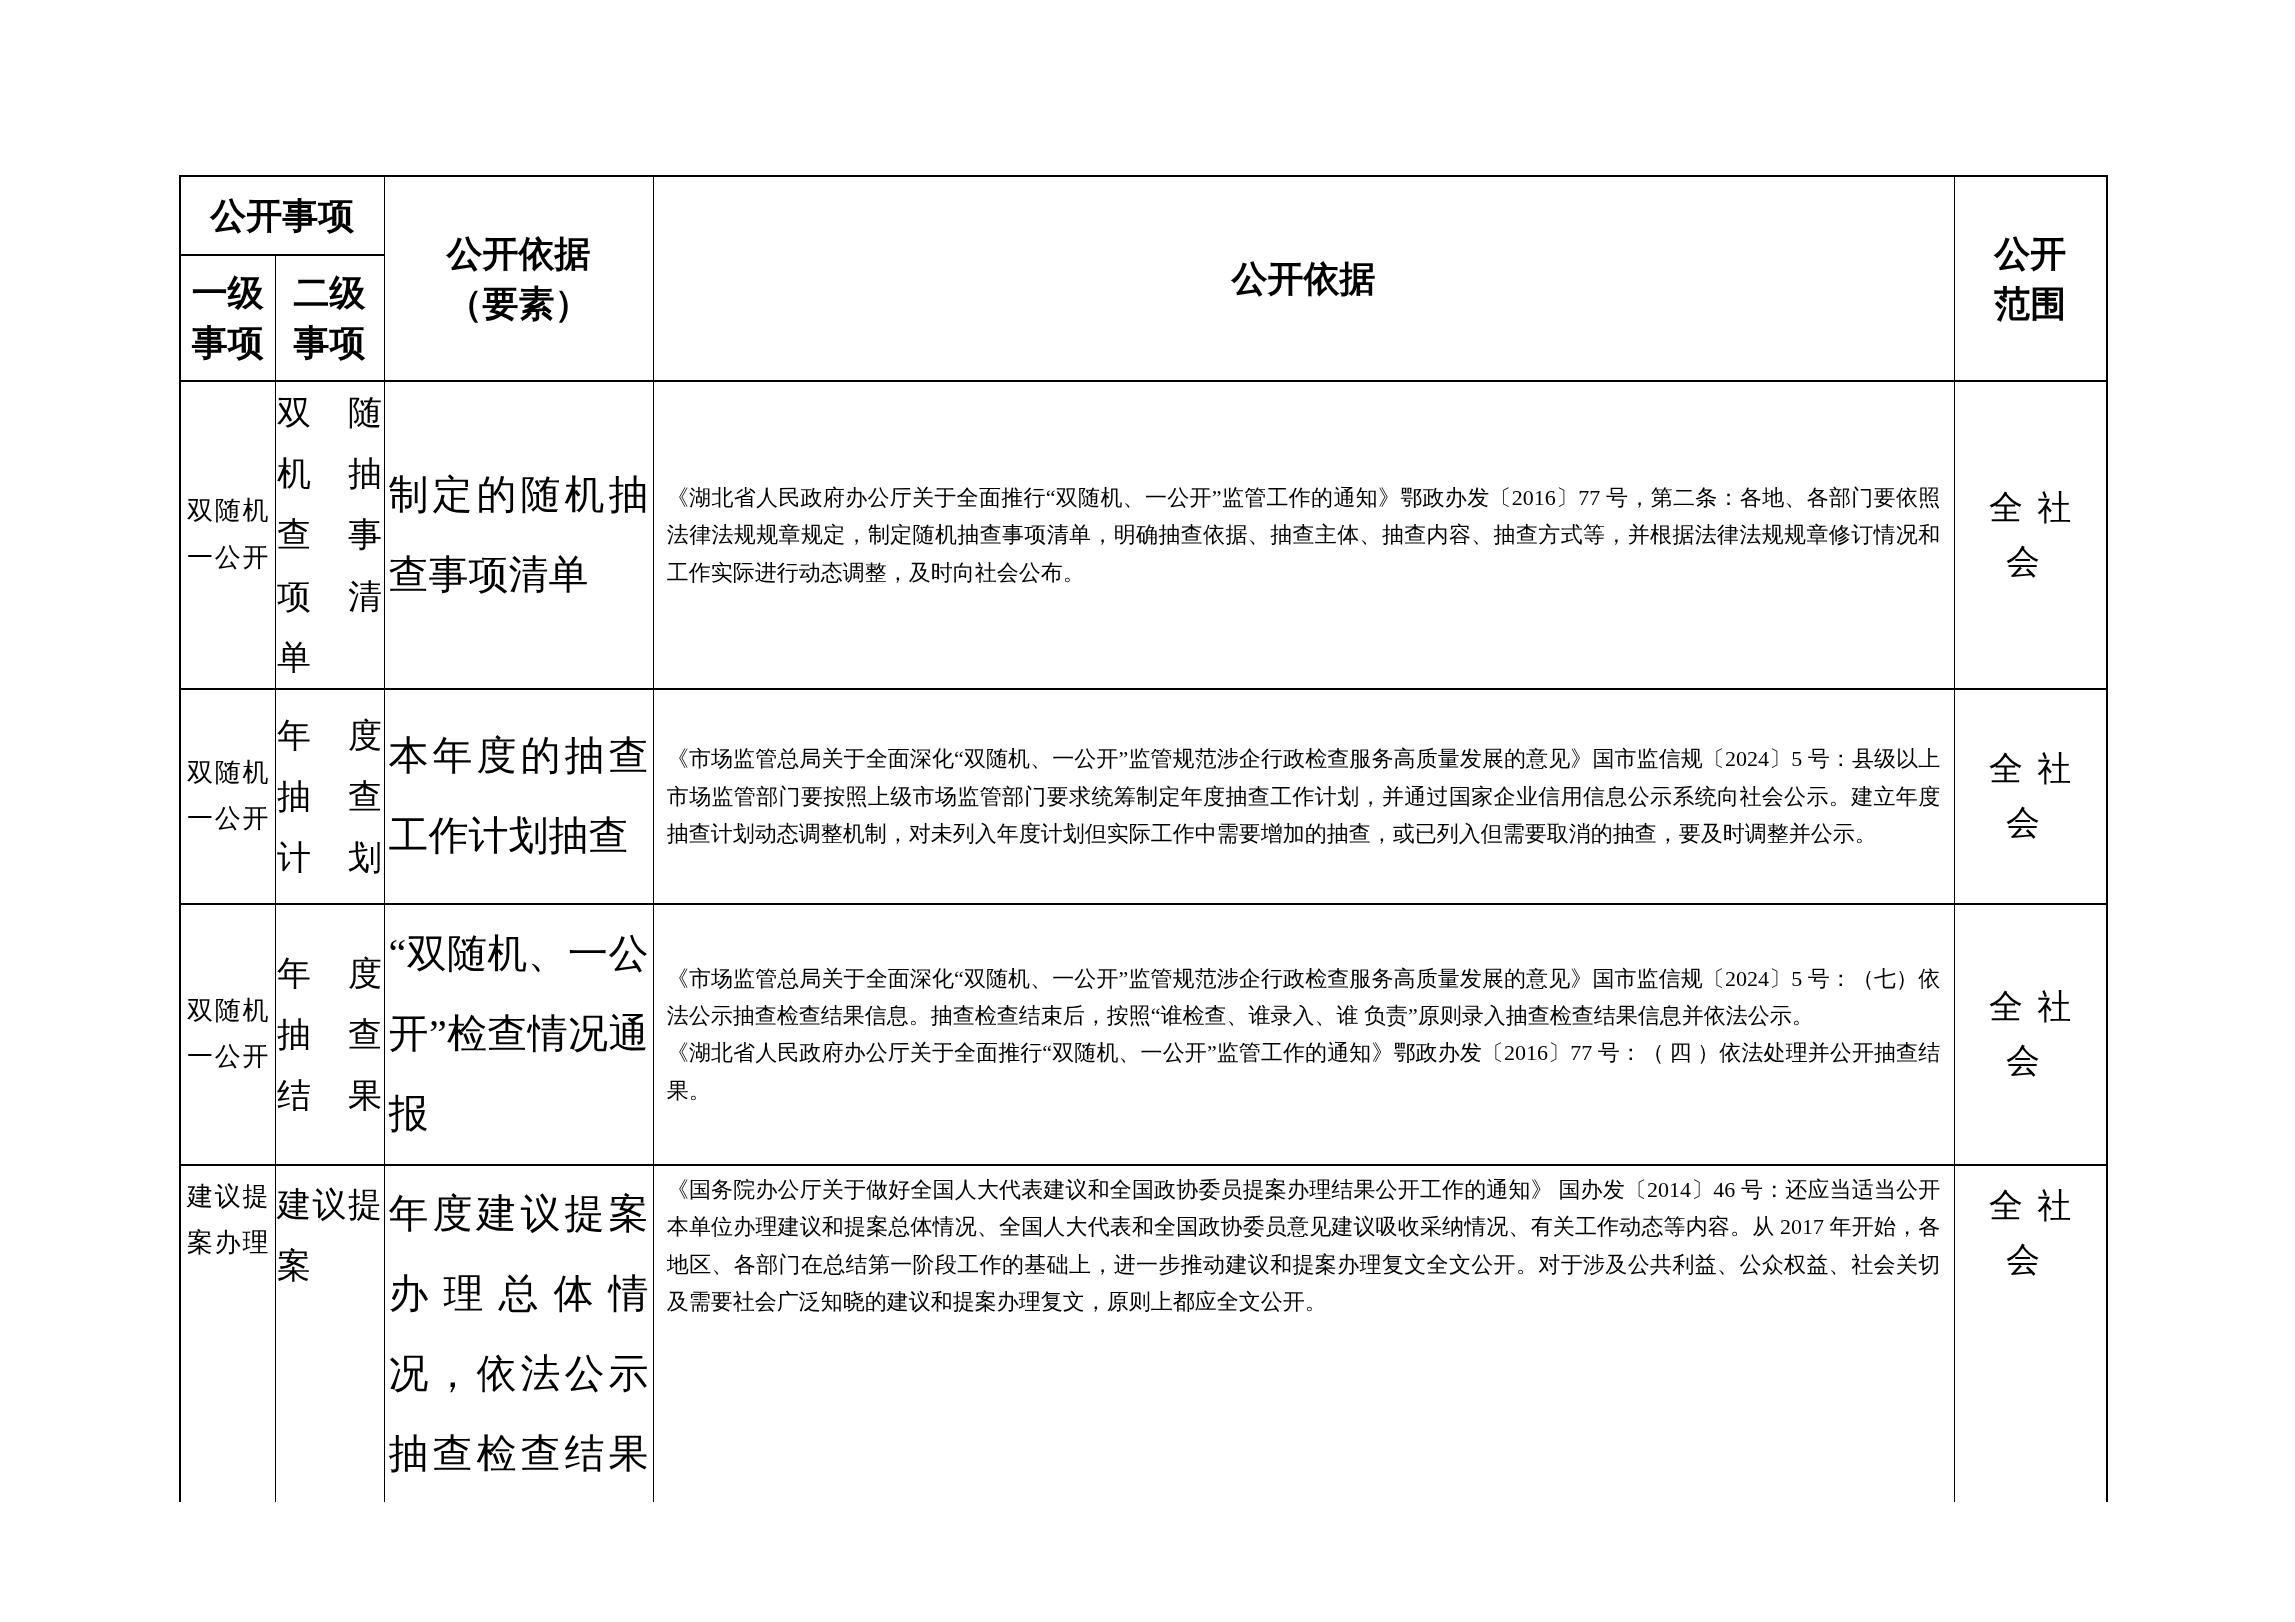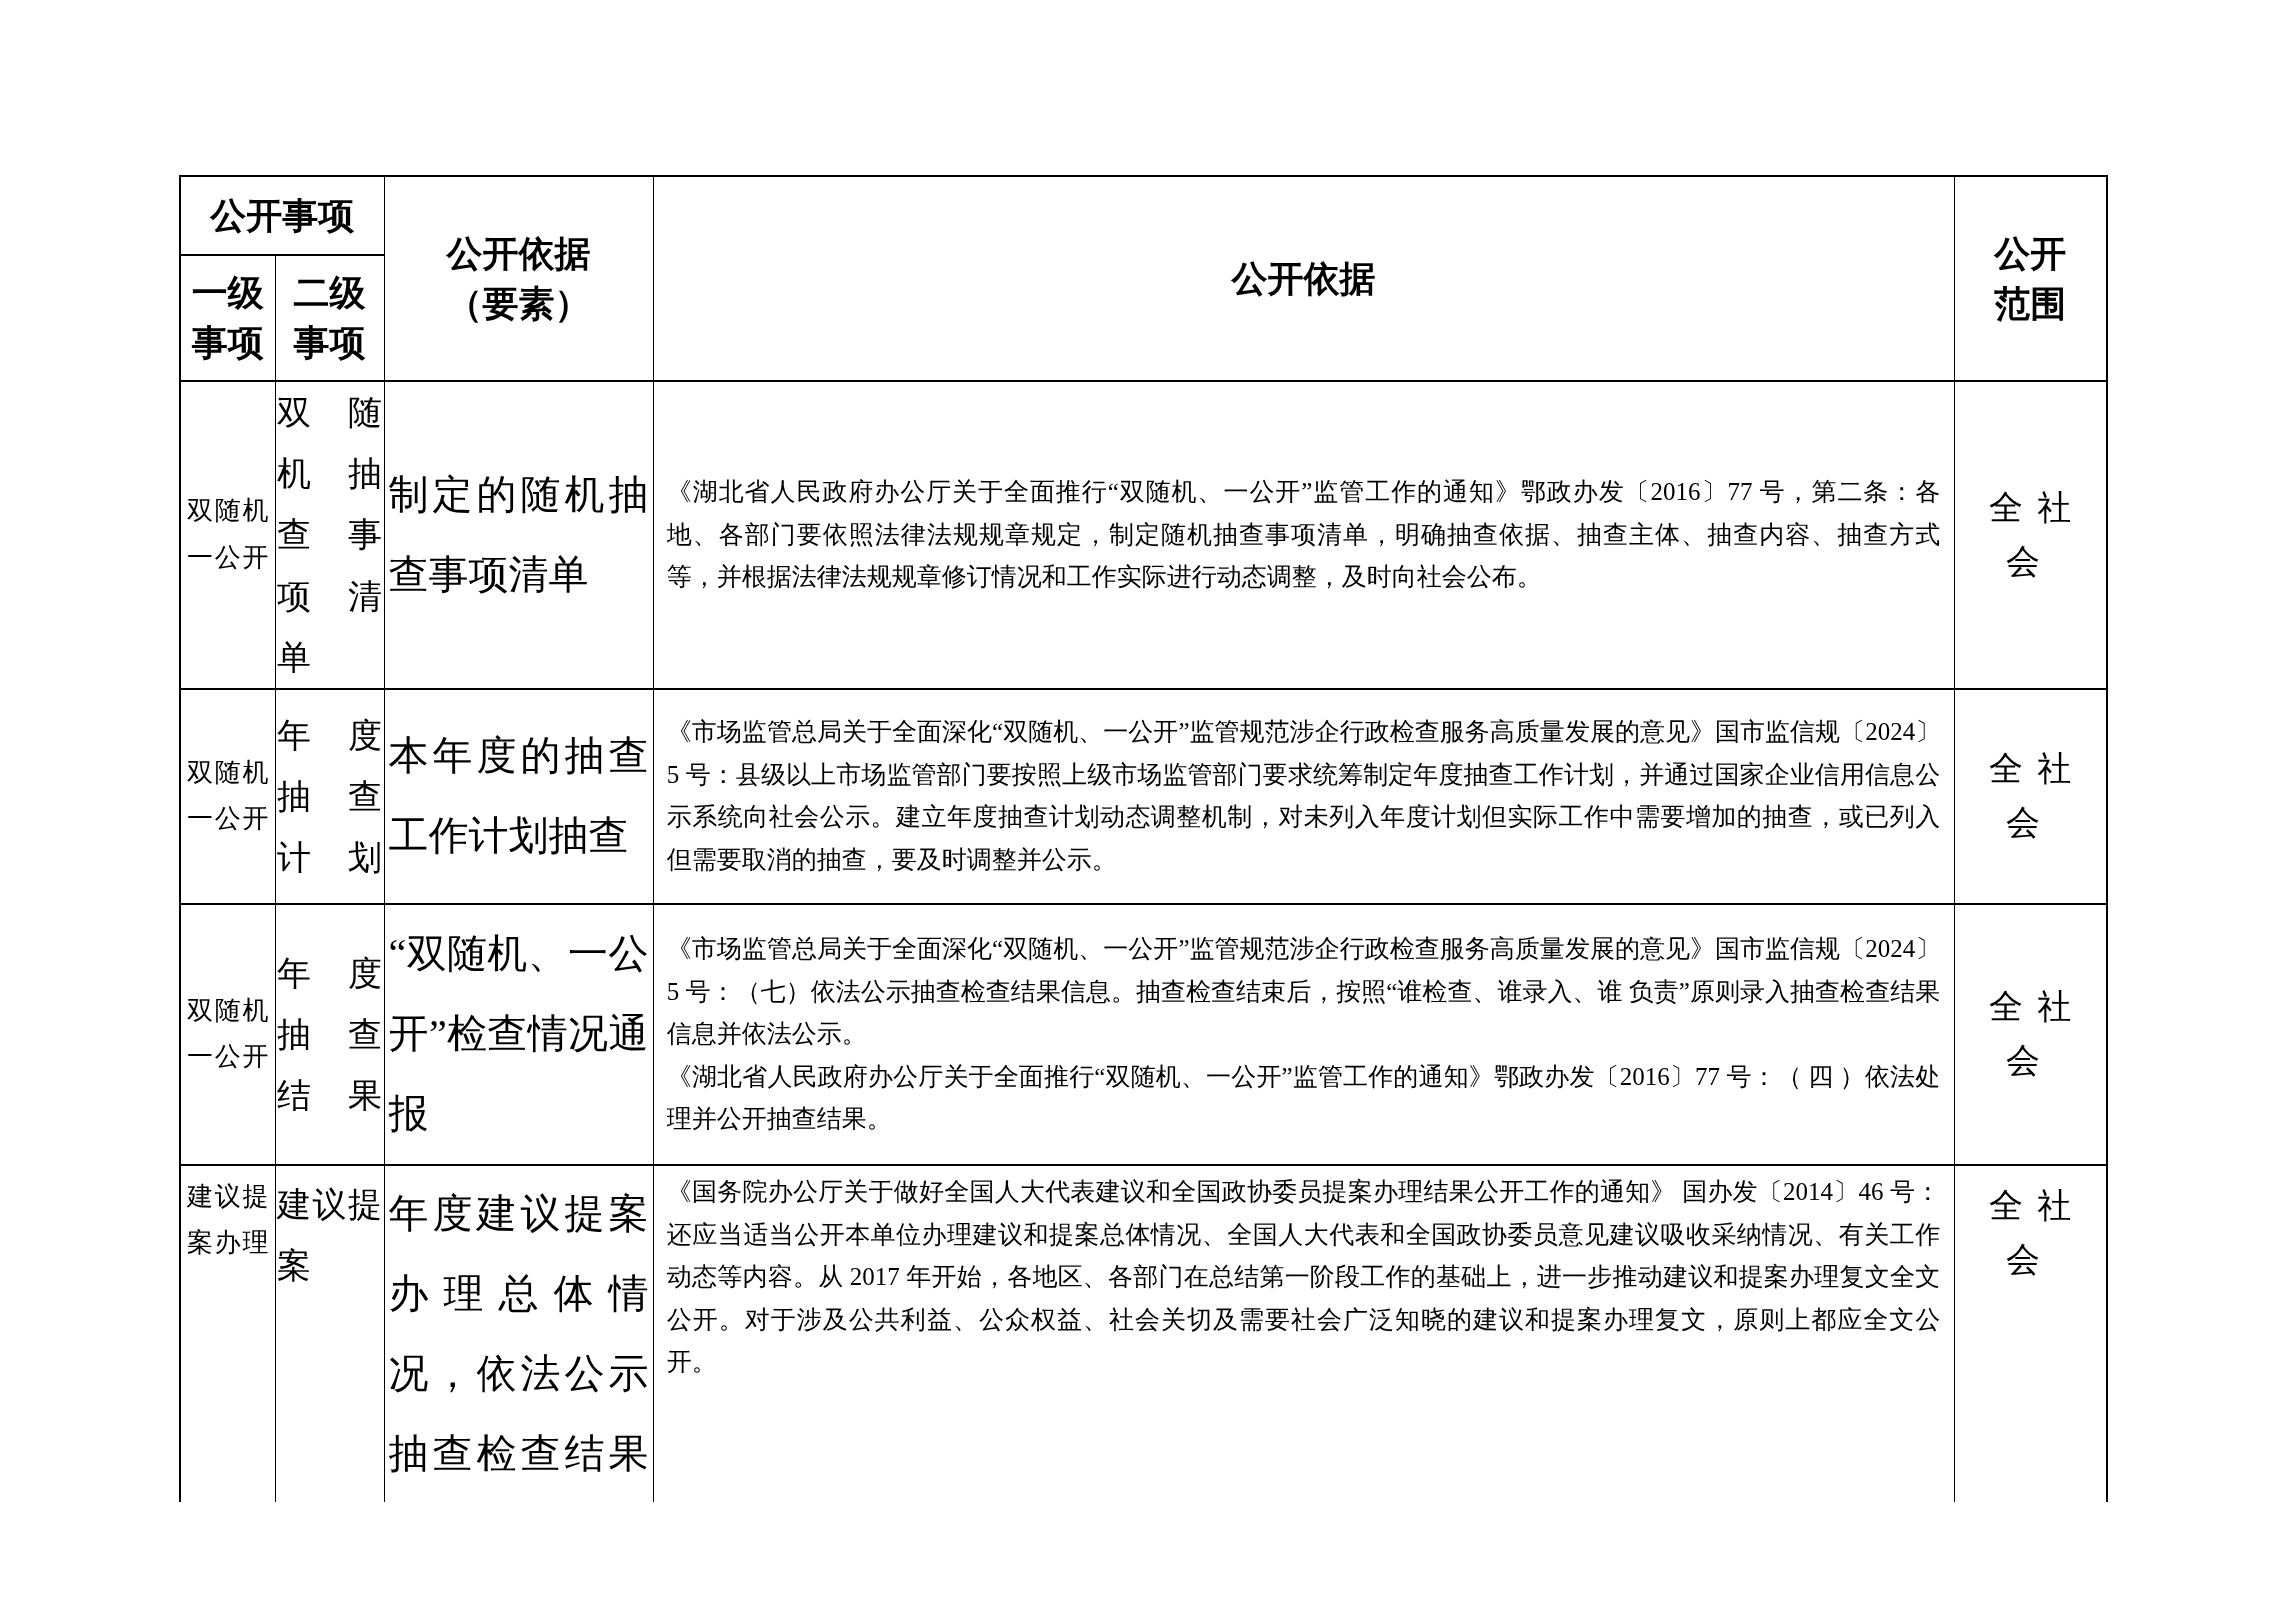--- a/index.html
+++ b/index.html
@@ -54,21 +54,21 @@
     font-weight: bold;
     font-size: 36px;
     line-height: 1.38;
     text-align: center;
   }
 
   
   td.c1 { font-size: 26px; line-height: 1.8; }
   td.c2 { font-size: 34px; line-height: 1.8; }
   td.c3 { font-size: 40px; line-height: 2.0; }
-  td.c4 { font-size: 25px; line-height: 1.7; }
+  td.c4 { font-size: 22px; line-height: 1.7; }
   td.c5 { font-size: 34px; line-height: 1.6; }
 
   .spread1 {
     padding: 0 6.1px;
     text-align: justify;
     text-align-last: justify;
   }
   .spread2 {
     padding: 0 1.5px;
     text-align: justify;

